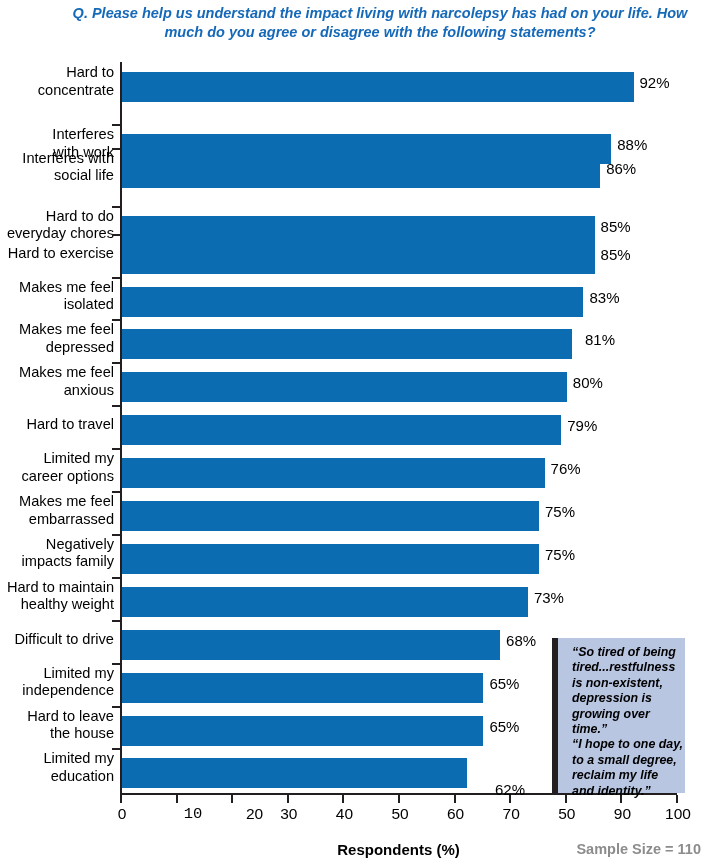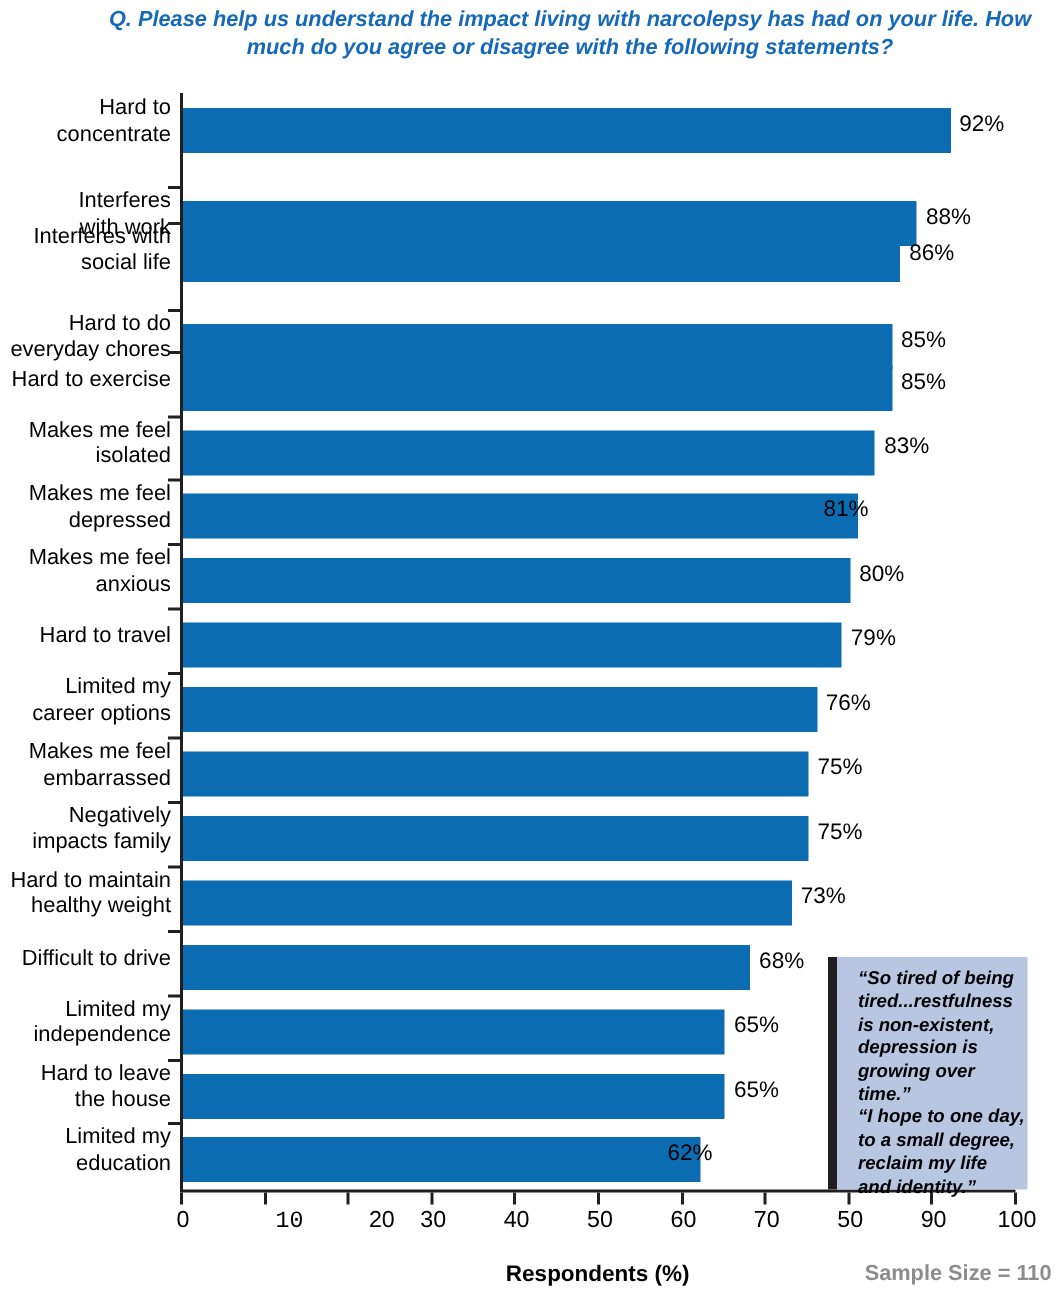--- a/index.html
+++ b/index.html
@@ -219,21 +219,21 @@
 isolated</div>
         <div class="tickmark" style="top: 0px;"></div>
         <div class="bar" style="width: 461.48px; background: rgb(12, 108, 178);"></div>
         <div class="bar-value" style="left: 589.48px;">83%</div>
       </div>
       <div class="bar-row" style="top: 257.4px;">
         <div class="cat-label two-line">Makes me feel
 depressed</div>
         <div class="tickmark" style="top: 0px;"></div>
         <div class="bar" style="width: 450.36px; background: rgb(12, 108, 178);"></div>
-        <div class="bar-value" style="left: 549px;">81%</div>
+        <div class="bar-value" style="left: 585px;">81%</div>
       </div>
       <div class="bar-row" style="top: 300.3px;">
         <div class="cat-label two-line">Makes me feel
 anxious</div>
         <div class="tickmark" style="top: 0px;"></div>
         <div class="bar" style="width: 444.8px; background: rgb(12, 108, 178);"></div>
         <div class="bar-value" style="left: 572.8px;">80%</div>
       </div>
       <div class="bar-row" style="top: 343.2px;">
         <div class="cat-label one-line">Hard to travel</div>
@@ -287,21 +287,21 @@
 the house</div>
         <div class="tickmark" style="top: 0px;"></div>
         <div class="bar" style="width: 361.4px; background: rgb(12, 108, 178);"></div>
         <div class="bar-value" style="left: 489.4px;">65%</div>
       </div>
       <div class="bar-row" style="top: 686.4px;">
         <div class="cat-label two-line">Limited my
 education</div>
         <div class="tickmark" style="top: 0px;"></div>
         <div class="bar" style="width: 344.72px; background: rgb(12, 108, 178);"></div>
-        <div class="bar-value" style="left: 445px;">62%</div>
+        <div class="bar-value" style="left: 495px; margin-top: 21px;">62%</div>
       </div>
     </div>
 
   <div id="x-ticks">
       <div class="x-tick" style="left: 120px;"></div>
       <div class="x-tick" style="left: 175.6px;"></div>
       <div class="x-tick" style="left: 231.2px;"></div>
       <div class="x-tick" style="left: 286.8px;"></div>
       <div class="x-tick" style="left: 342.4px;"></div>
       <div class="x-tick" style="left: 398px;"></div>

